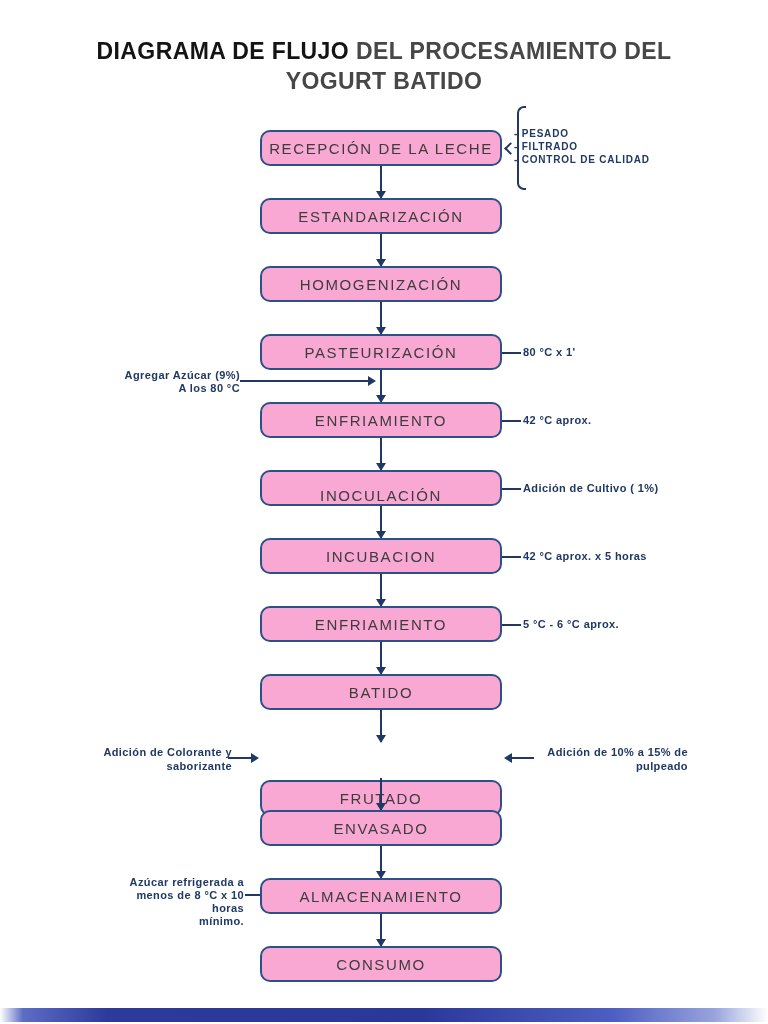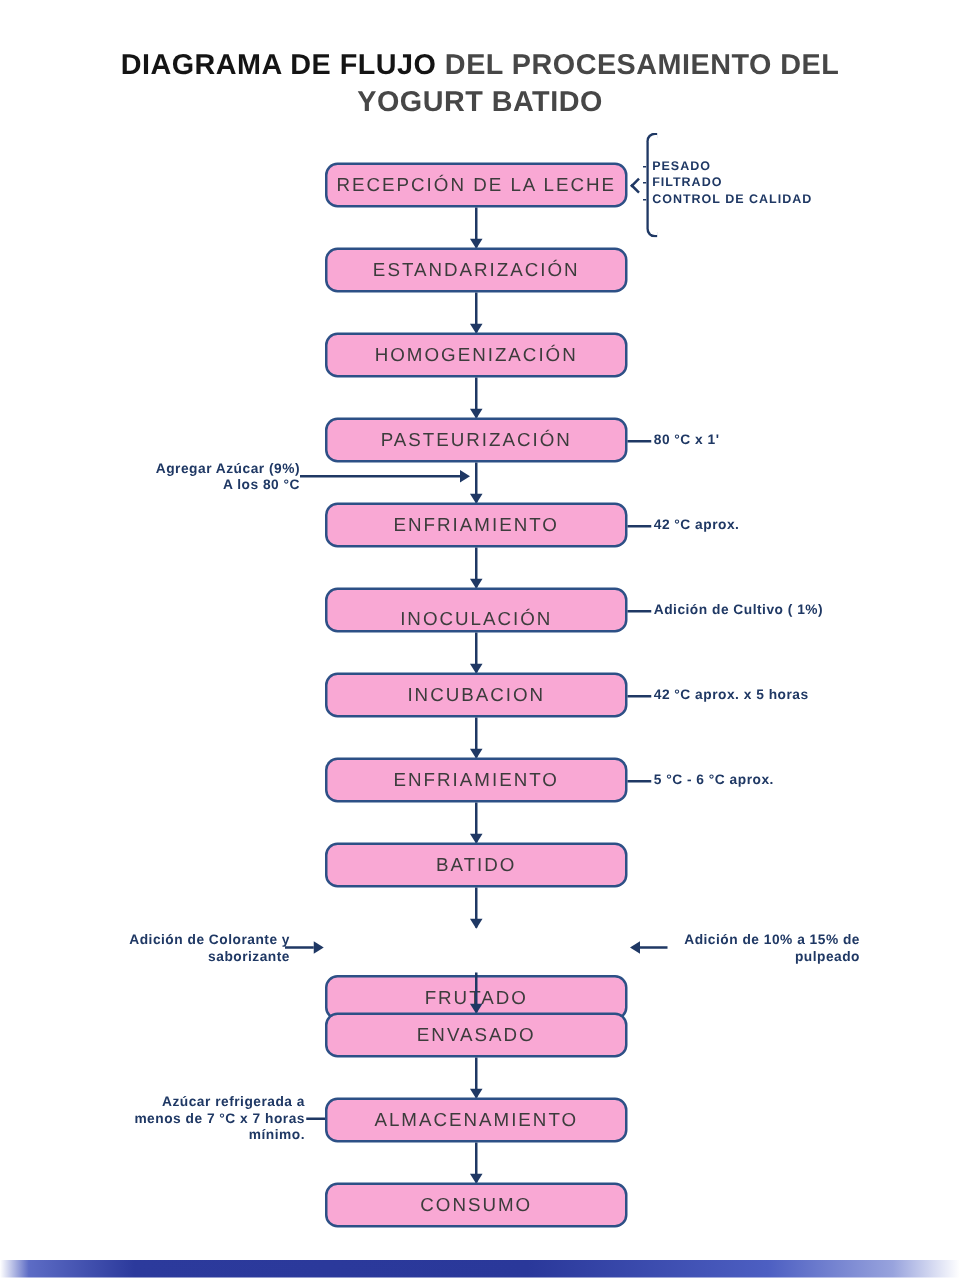--- a/index.html
+++ b/index.html
@@ -174,20 +174,20 @@
   <div class="hline head-right" style="left:228px; top:757px; width:23px;"></div>
 
   <div class="hline head-left" style="left:512px; top:757px; width:22px;"></div>
   <div class="note center" style="left:536px; top:745px; width:152px; line-height:14px;">
     <div>Adición de  10% a  15% de</div>
     <div>pulpeado</div>
   </div>
 
   <div class="note center" style="left:106px; top:876px; width:138px; line-height:13px;">
     <div>Azúcar refrigerada a</div>
-    <div>menos de 7 °C x 7 horas</div>
+    <div>menos de 8 °C x 10 horas</div>
     <div>mínimo.</div>
   </div>
   <div class="hline" style="left:245px; top:894px; width:15px;"></div>
 
   <div class="footer-bar"></div>
 
 </div>
 
 </body></html>

